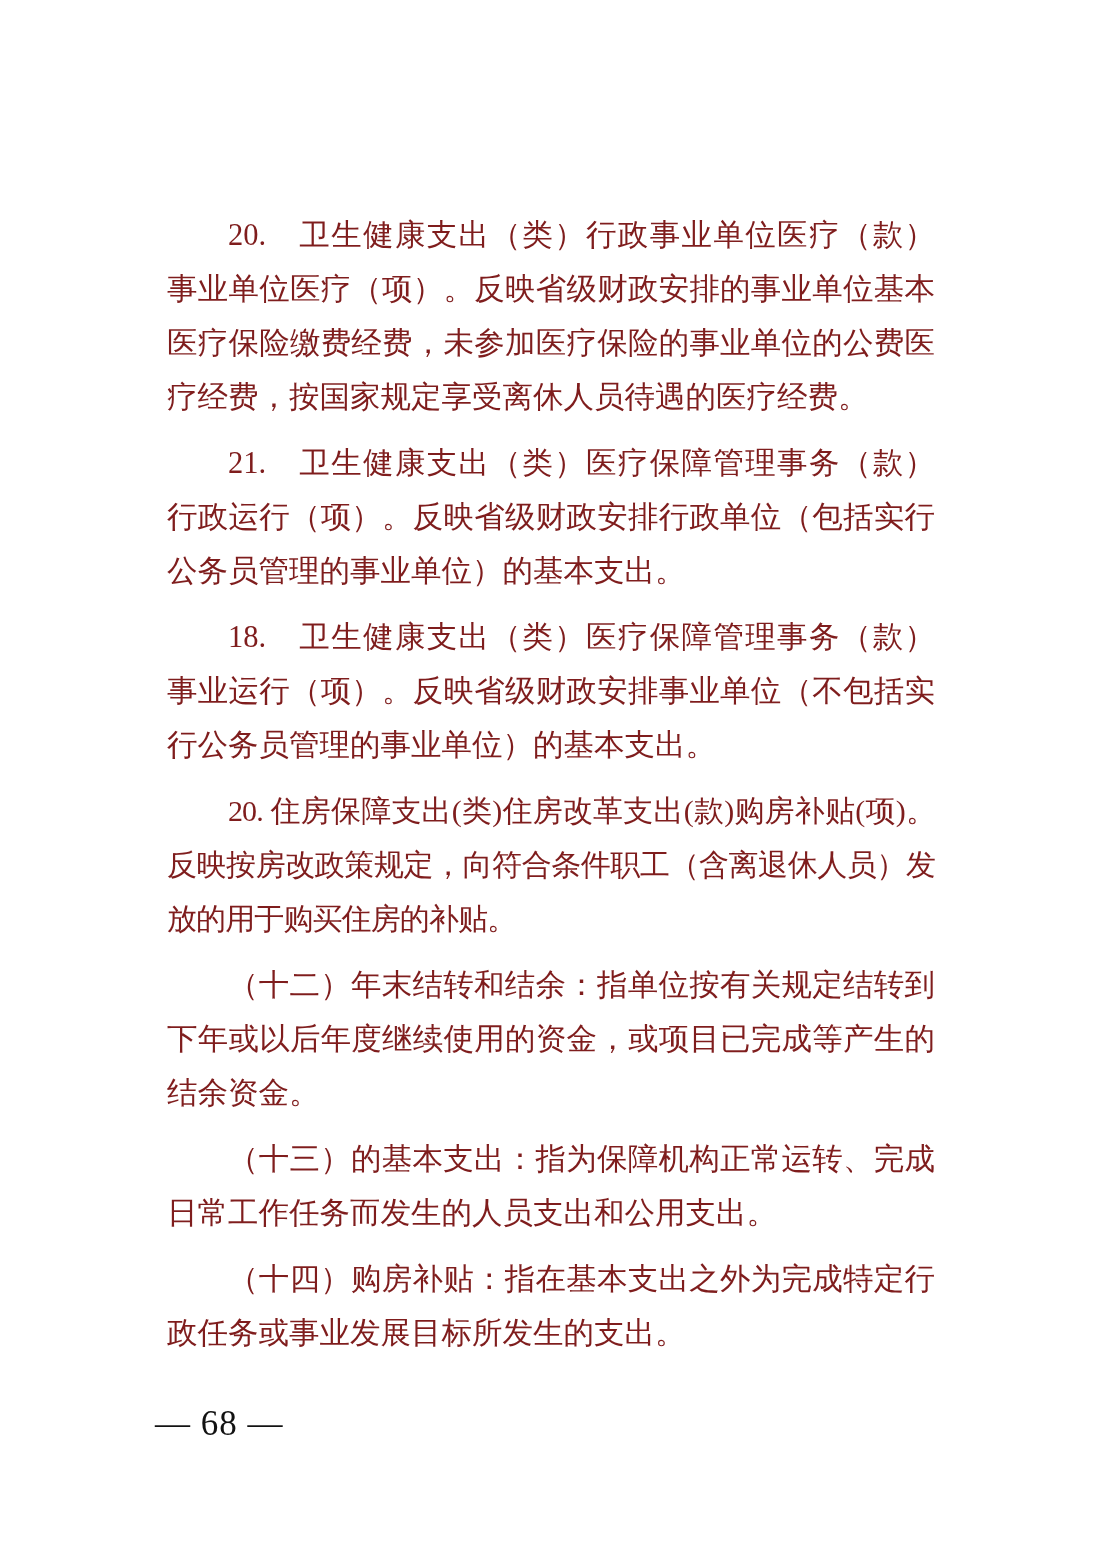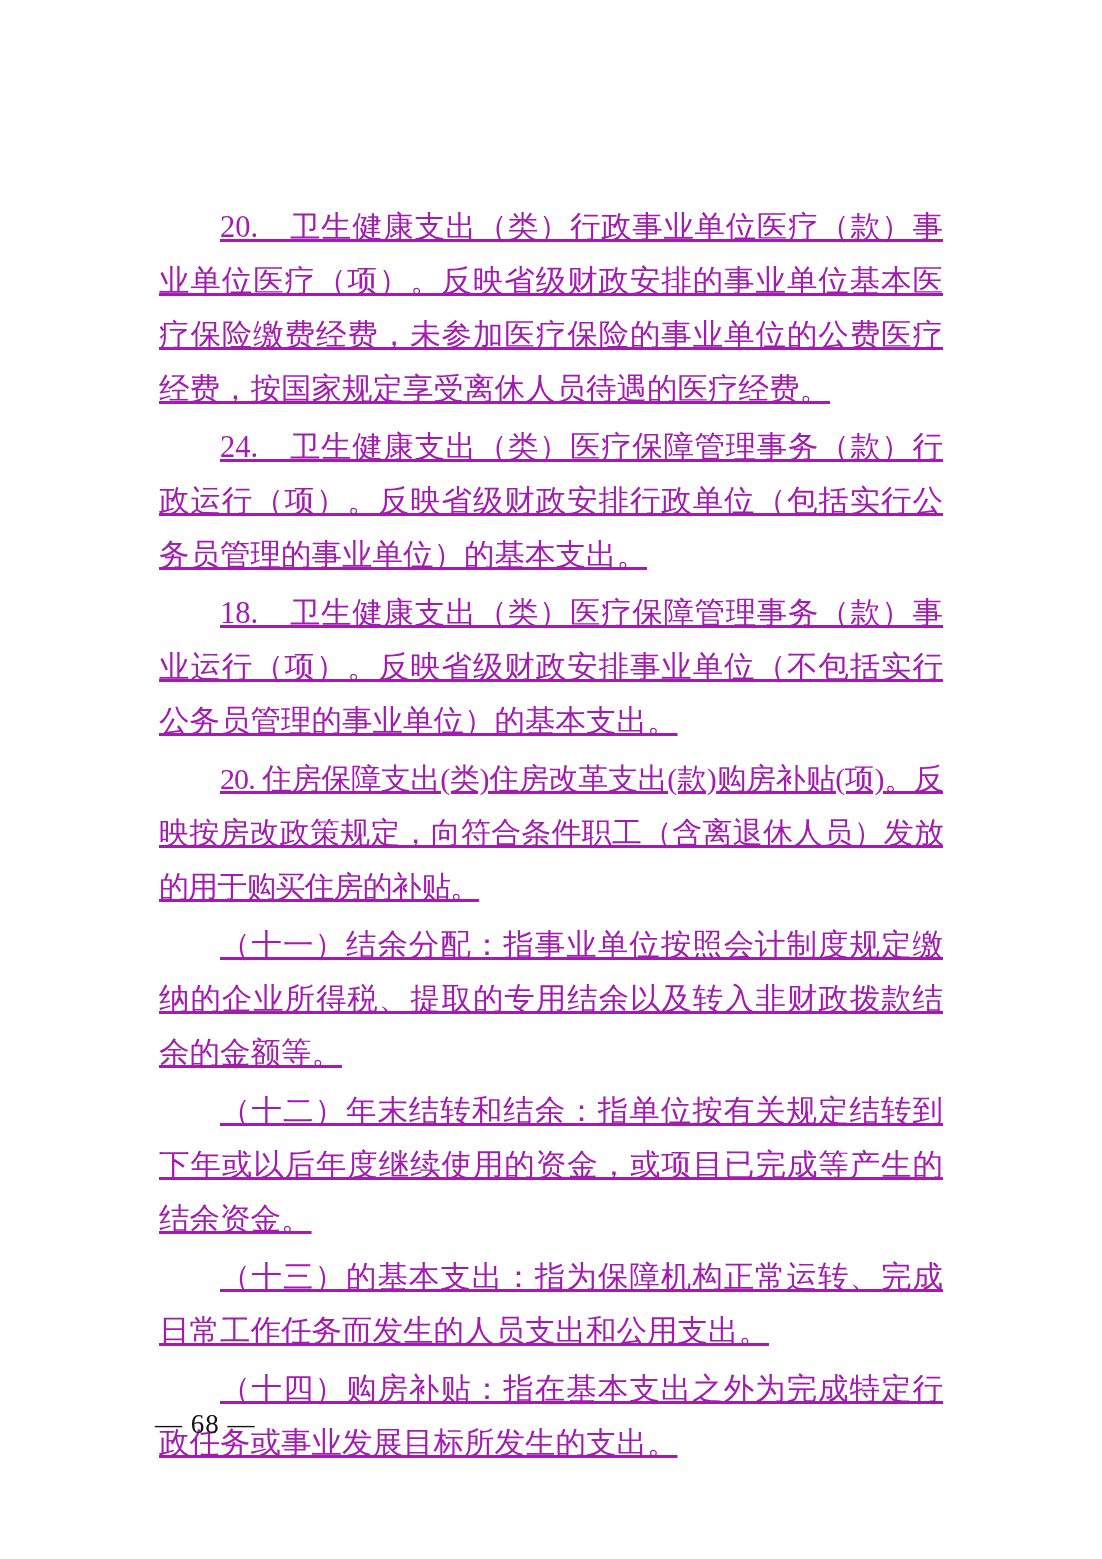--- a/index.html
+++ b/index.html
@@ -29,72 +29,70 @@
 
   
   .text-column {
     position: absolute;
     left: 155px;
     top: 196px;
     width: 792px;
   }
 
   .para {
-    margin: 4px;
+    margin: 12px;
     padding: 0;
     font-size: 30.5px;
     line-height: 54px;
     text-align: justify;
     text-justify: inter-character;
     text-indent: 61px;
     letter-spacing: 0px;
     word-break: break-all;
-    color: #a21caf;
-    text-decoration: underline;
+    color: #7f1d1d;
   }
 
   
   .para.condensed {
     font-size: 30px;
     letter-spacing: -0.9px;
   }
 
   .para.last-line-left {
     text-align-last: left;
   }
 
   .page-footer {
     position: absolute;
     left: 155px;
     top: 1404px;
     width: 792px;
-    font-size: 27px;
+    font-size: 35px;
     line-height: 40px;
     letter-spacing: 1px;
     color: #121212;
     text-align: left;
     font-family: "Liberation Serif", "DejaVu Serif", serif;
   }
 </style>
 </head>
 <body>
 
 <div class="page">
 
   <div class="text-column">
 
     <p class="para last-line-left">20.　卫生健康支出（类）行政事业单位医疗（款）事业单位医疗（项）。反映省级财政安排的事业单位基本医疗保险缴费经费，未参加医疗保险的事业单位的公费医疗经费，按国家规定享受离休人员待遇的医疗经费。</p>
 
-    <p class="para last-line-left">24.　卫生健康支出（类）医疗保障管理事务（款）行政运行（项）。反映省级财政安排行政单位（包括实行公务员管理的事业单位）的基本支出。</p>
+    <p class="para last-line-left">21.　卫生健康支出（类）医疗保障管理事务（款）行政运行（项）。反映省级财政安排行政单位（包括实行公务员管理的事业单位）的基本支出。</p>
 
     <p class="para last-line-left">18.　卫生健康支出（类）医疗保障管理事务（款）事业运行（项）。反映省级财政安排事业单位（不包括实行公务员管理的事业单位）的基本支出。</p>
 
     <p class="para condensed last-line-left">20. 住房保障支出(类)住房改革支出(款)购房补贴(项)。反映按房改政策规定，向符合条件职工（含离退休人员）发放的用于购买住房的补贴。</p>
 
-    <p class="para last-line-left">（十一）结余分配：指事业单位按照会计制度规定缴纳的企业所得税、提取的专用结余以及转入非财政拨款结余的金额等。</p>
 
     <p class="para last-line-left">（十二）年末结转和结余：指单位按有关规定结转到下年或以后年度继续使用的资金，或项目已完成等产生的结余资金。</p>
 
     <p class="para last-line-left">（十三）的基本支出：指为保障机构正常运转、完成日常工作任务而发生的人员支出和公用支出。</p>
 
     <p class="para last-line-left">（十四）购房补贴：指在基本支出之外为完成特定行政任务或事业发展目标所发生的支出。</p>
 
   </div>
 
   <div class="page-footer">— 68 —</div>

